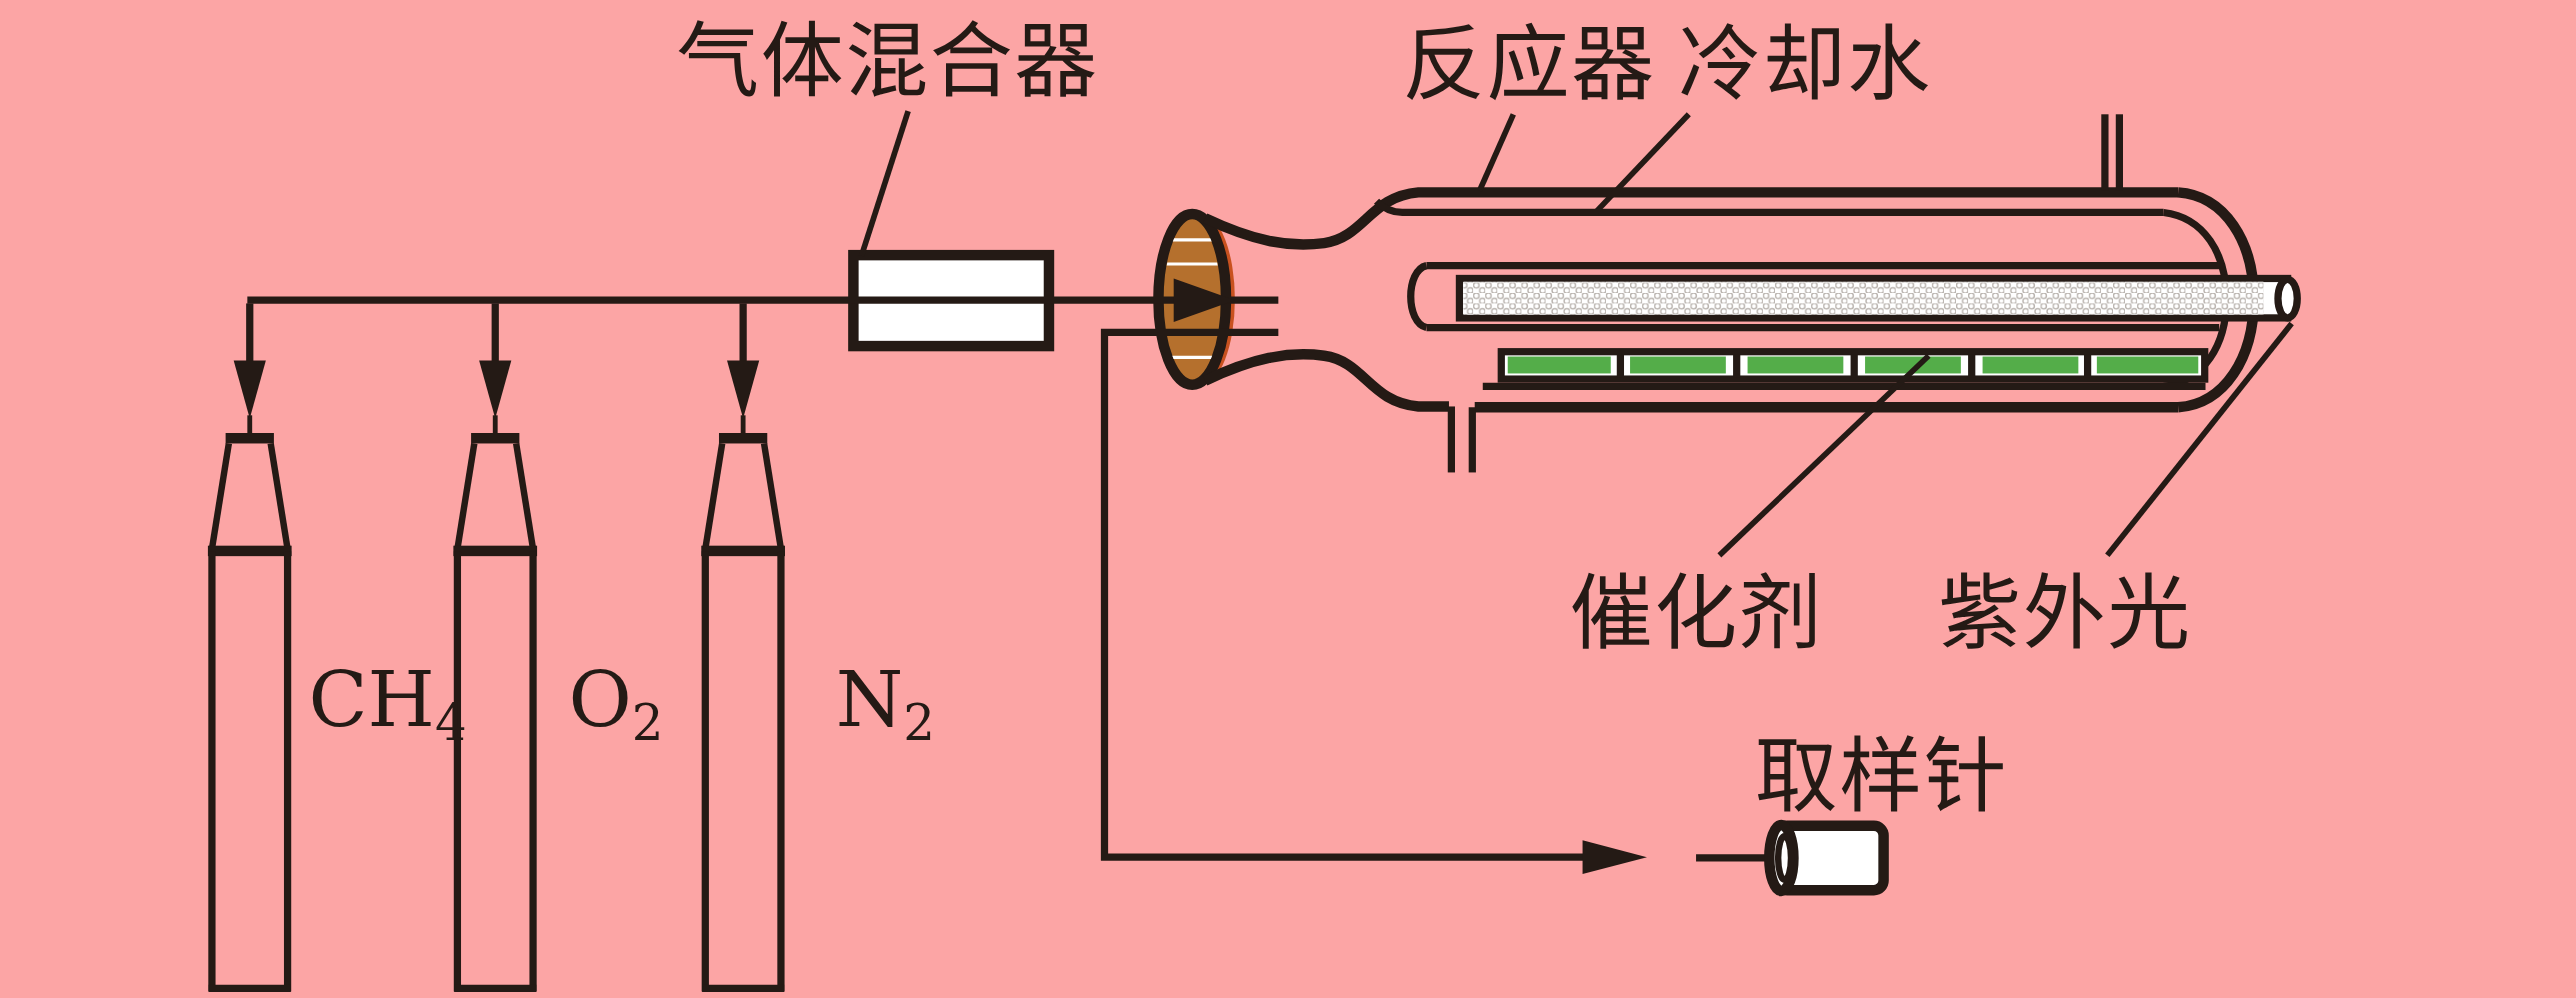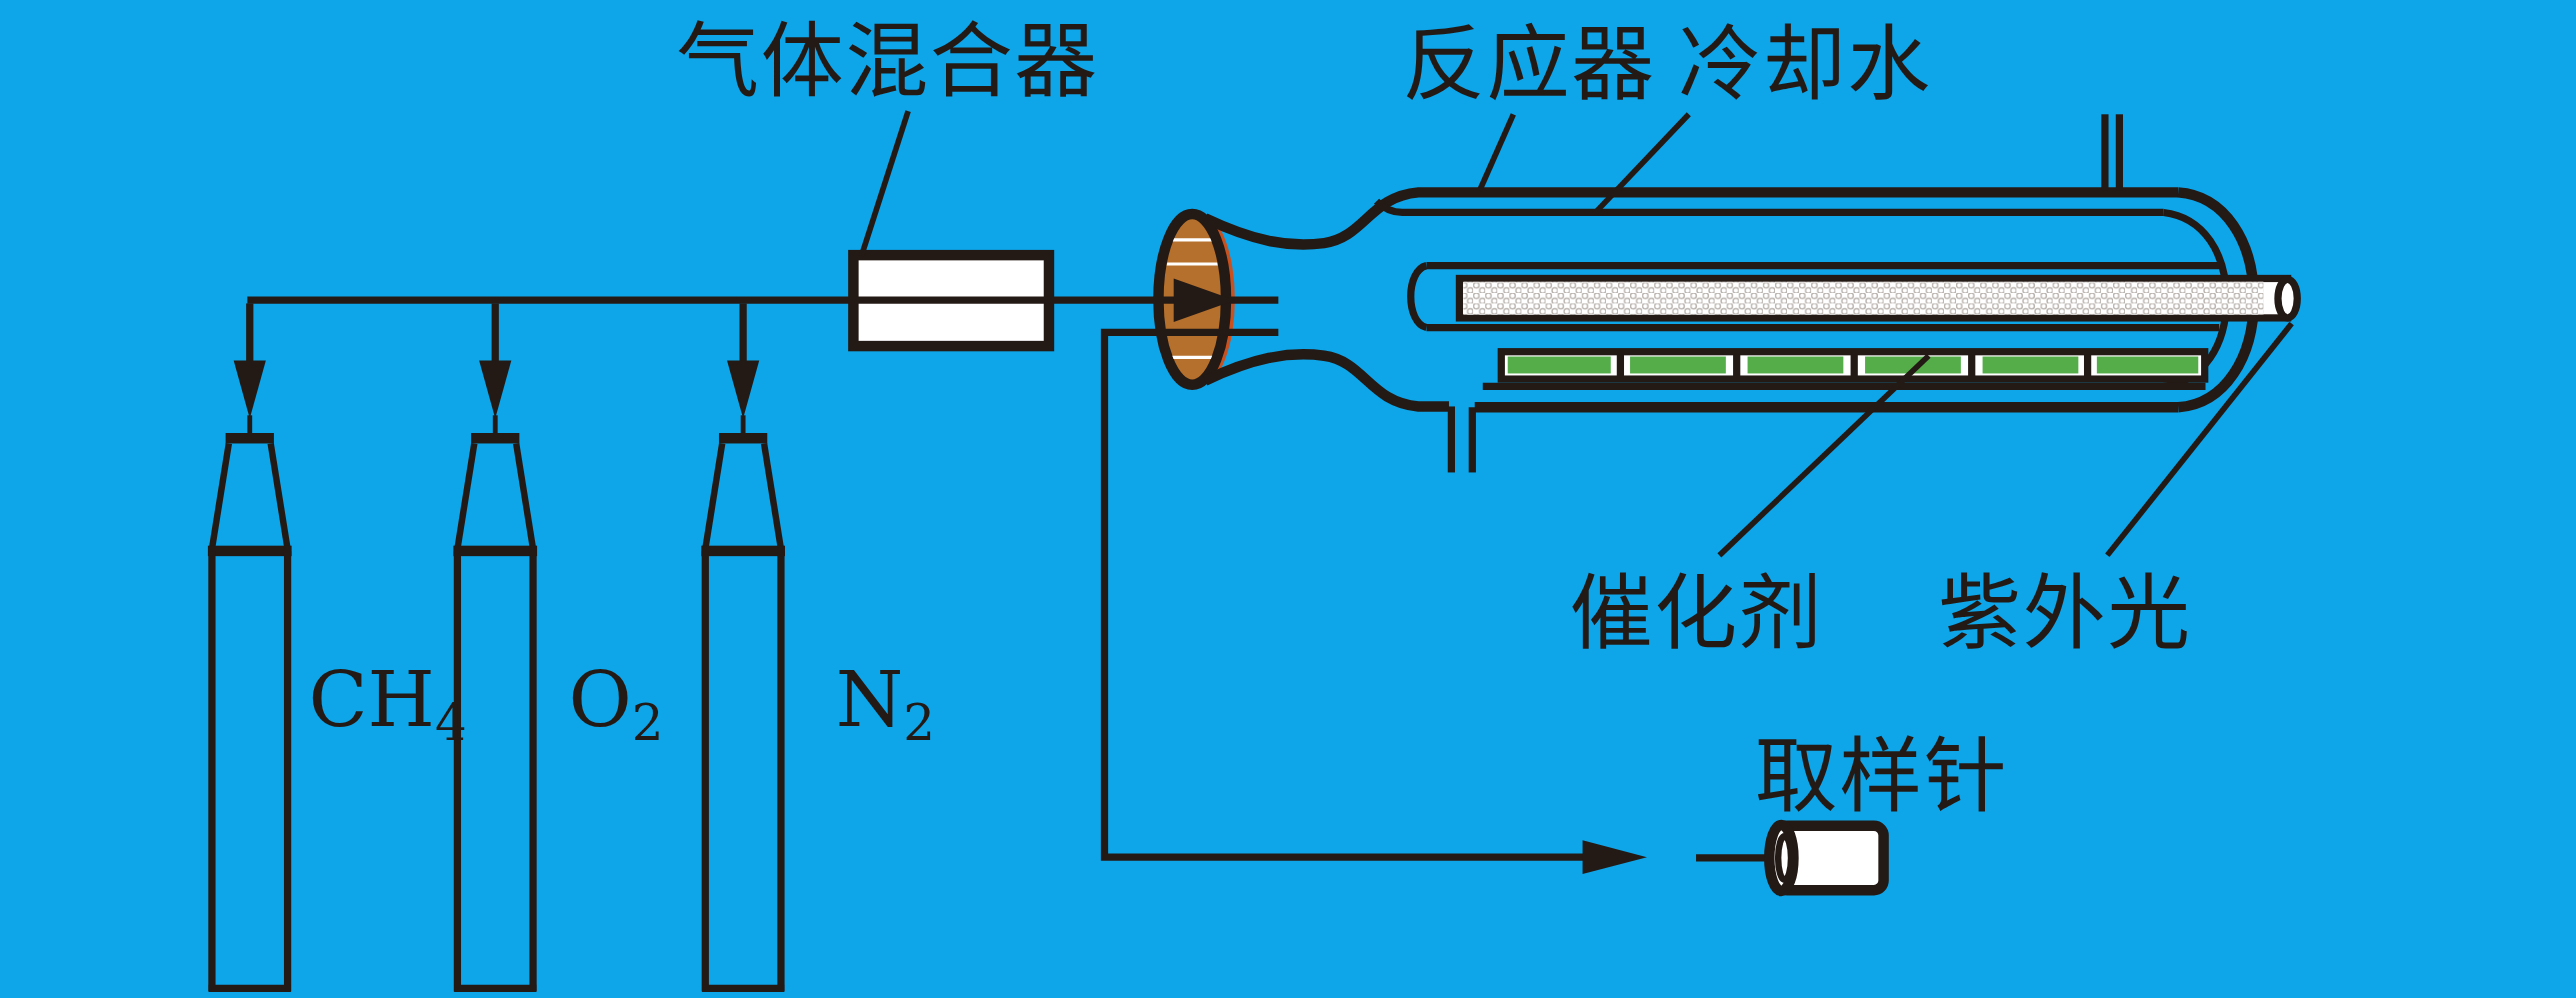--- a/index.html
+++ b/index.html
@@ -1,16 +1,16 @@
 <!DOCTYPE html>
 <html lang="zh-CN" style="font-size:13px"><head>
 <meta charset="utf-8">
 <style>
   html,body{margin:0;padding:0;background:#ffffff;}
-  #stage{position:relative;width:2576px;height:998px;background:#0ea5e9;overflow:hidden;}
+  #stage{position:relative;width:2576px;height:998px;background:#fca5a5;overflow:hidden;}
   svg{display:block;}
   text{font-family:"DejaVu Serif","Liberation Serif",serif;fill:#241a15;}
   .cjk{font-size:103px;letter-spacing:2px;}
   .chem{font-size:96px;}
   .chem .sub{font-size:62px;}
 </style>
 </head>
 <body>
 
 <div id="stage">

